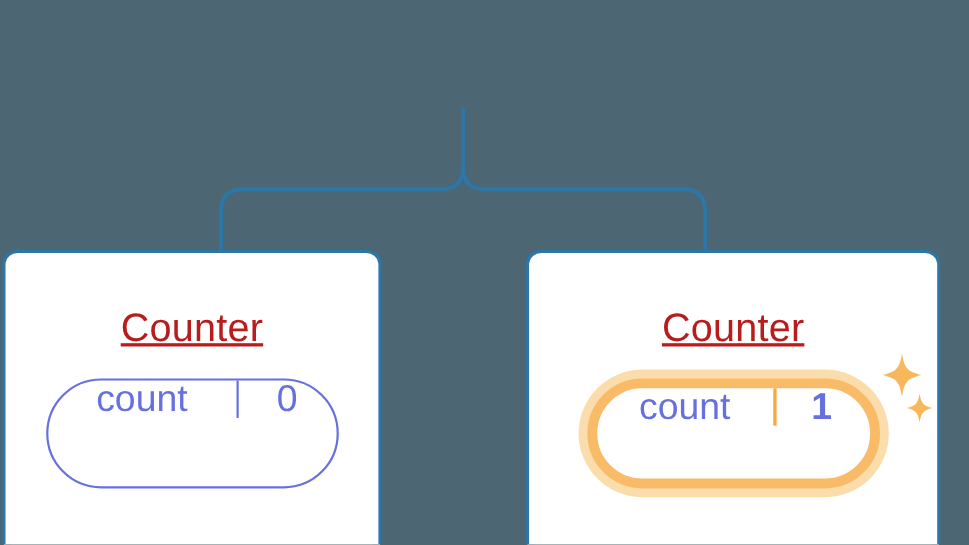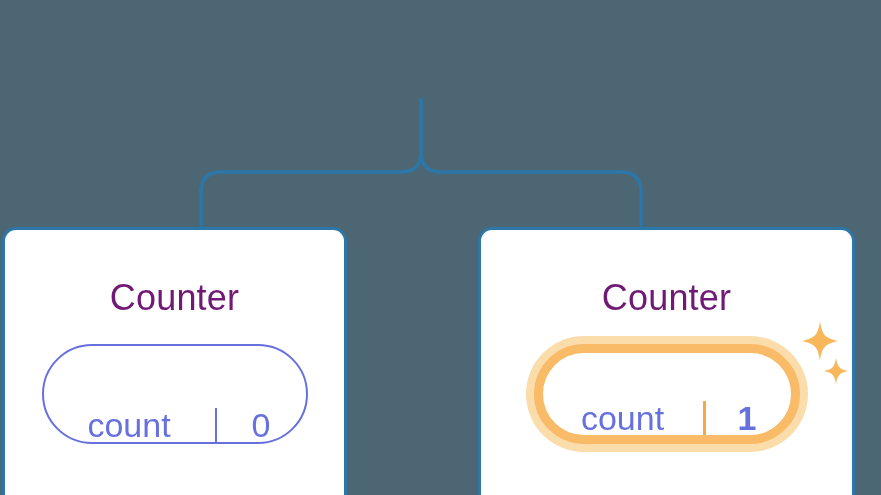--- a/index.html
+++ b/index.html
@@ -64,39 +64,40 @@
   .node-child-left {
     left: 2px;
     width: 345px;
   }
   .node-child-right {
     left: 478px;
     width: 377px;
   }
   .node-child .node-title {
     font-size: 36px;
-    color: #701a75;
+    color: #b91c1c;
     letter-spacing: 0.2px;
     line-height: 1;
     margin-top: 50px;
+    text-decoration: underline;
   }
 
   
   .pill-wrap {
     position: relative;
     margin-top: 28px;
     display: flex;
     align-items: center;
     justify-content: center;
   }
   .pill {
     position: relative;
     box-sizing: border-box;
     display: flex;
-    align-items: flex-end;
+    align-items: flex-start;
     height: 100px;
     border-radius: 50px;
     background: #ffffff;
   }
   .pill-plain {
     width: 266px;
     border: 2px solid #6670df;
   }
   .pill-highlight {
     width: 266px;

